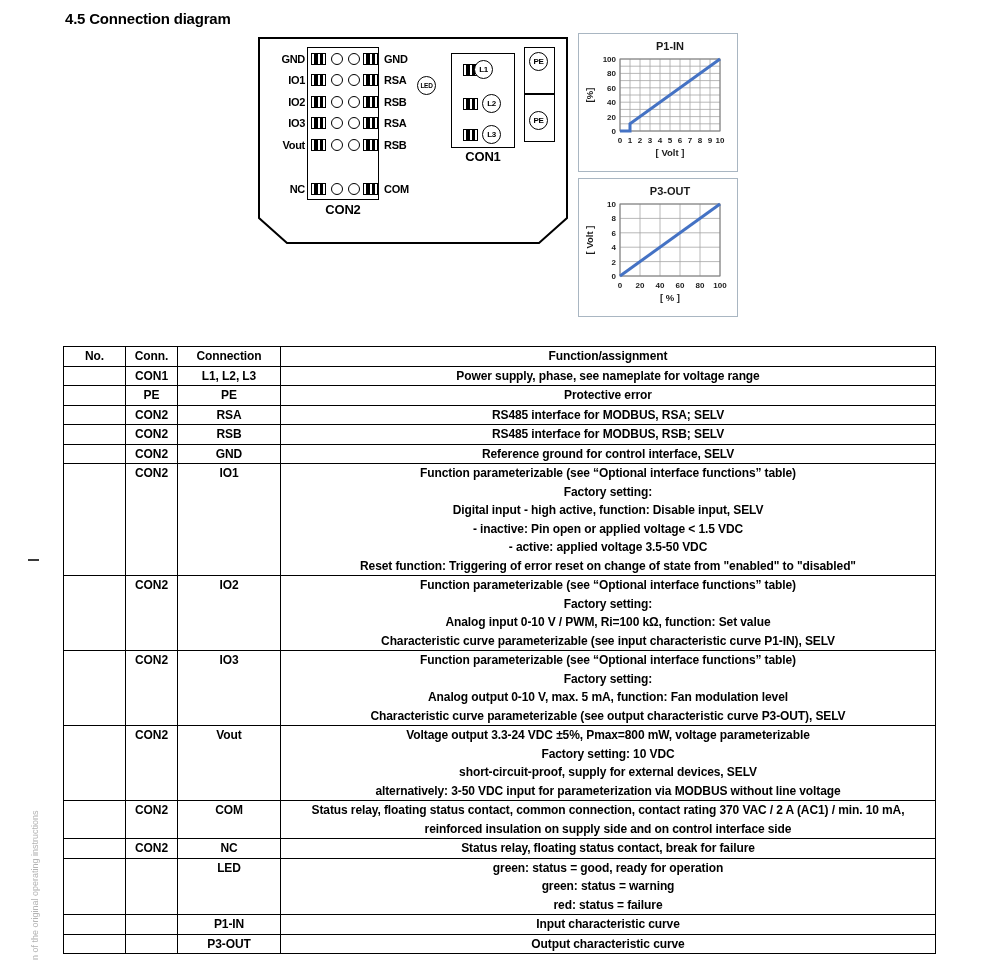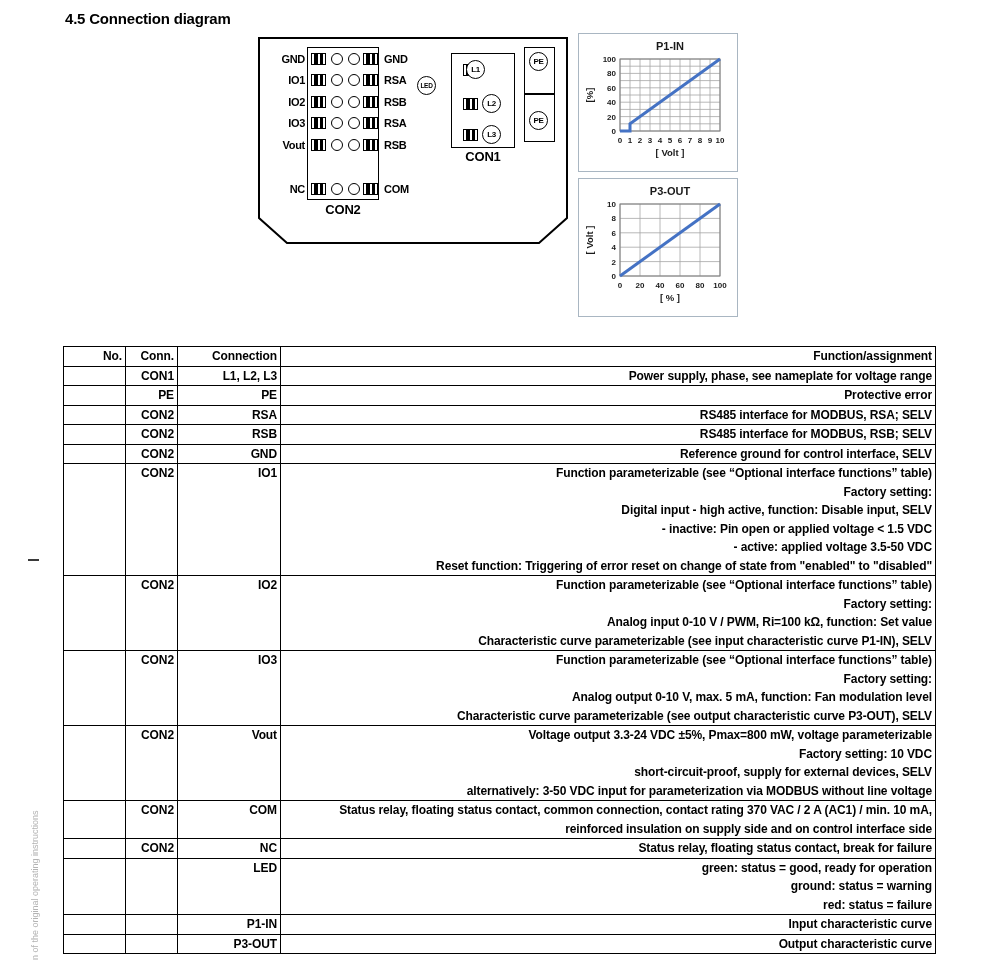--- a/index.html
+++ b/index.html
@@ -38,21 +38,21 @@
 
   
   .chartbox{position:absolute;width:158px;height:137px;border:1px solid #a9b6c2;background:#fff;}
   #chart0{left:578px;top:33px;}
   #chart1{left:578px;top:178px;}
 
   
   #conn-table{position:absolute;left:63px;top:346px;width:872px;border-collapse:collapse;
               table-layout:fixed;font-size:12px;letter-spacing:-0.1px;}
   #conn-table th,#conn-table td{border:1px solid #000;padding:0 3px;vertical-align:top;
-              line-height:18.5px;text-align:right;overflow:hidden;}
+              line-height:18.5px;text-align:center;overflow:hidden;}
   #conn-table th{font-weight:bold;}
   td.b{font-weight:bold;}
   td.fn{font-weight:bold;}
   .c-no{width:62px;} .c-conn{width:52px;} .c-des{width:103px;} .c-fn{width:655px;}
 </style>
 </head>
 <body>
 
 <div id="page">
 
@@ -103,21 +103,21 @@
       <div class="circ" style="left: 90px; top: 102px;"></div>
       <div class="term" style="left: 105px; top: 102px;"></div>
       <div class="dlabel" style="left: 126px; top: 101px;">RSB</div>
       <div class="dlabel" style="left: 6px; top: 145px; width: 41px; text-align: right;">NC</div>
       <div class="term" style="left: 53px; top: 146px;"></div>
       <div class="circ" style="left: 73px; top: 146px;"></div>
       <div class="circ" style="left: 90px; top: 146px;"></div>
       <div class="term" style="left: 105px; top: 146px;"></div>
       <div class="dlabel" style="left: 126px; top: 145px;">COM</div>
       <div class="term" style="left: 205px; top: 27px;"></div>
-      <div class="circ-lg" style="left: 208px; top: 23px;">L1</div>
+      <div class="circ-lg" style="left: 216px; top: 23px;">L1</div>
       <div class="term" style="left: 205px; top: 61px;"></div>
       <div class="circ-lg" style="left: 224px; top: 57px;">L2</div>
       <div class="term" style="left: 205px; top: 92px;"></div>
       <div class="circ-lg" style="left: 224px; top: 88px;">L3</div>
     </div>
 
   <div id="chart0" class="chartbox"><svg width="158" height="137">
         <line x1="41" y1="25" x2="41" y2="97" stroke="#a6a6a6" stroke-width="0.8"></line>
         <line x1="51" y1="25" x2="51" y2="97" stroke="#a6a6a6" stroke-width="0.8"></line>
         <line x1="61" y1="25" x2="61" y2="97" stroke="#a6a6a6" stroke-width="0.8"></line>
@@ -313,21 +313,21 @@
           <td class="fn">
             <div>Status relay, floating status contact, break for failure</div>
           </td>
         </tr>
         <tr>
           <td class="b"></td>
           <td class="b"></td>
           <td class="b">LED</td>
           <td class="fn">
             <div>green: status = good, ready for operation</div>
-            <div>ground: status = warning</div>
+            <div>green: status = warning</div>
             <div>red: status = failure</div>
           </td>
         </tr>
         <tr>
           <td class="b"></td>
           <td class="b"></td>
           <td class="b">P1-IN</td>
           <td class="fn">
             <div>Input characteristic curve</div>
           </td>

